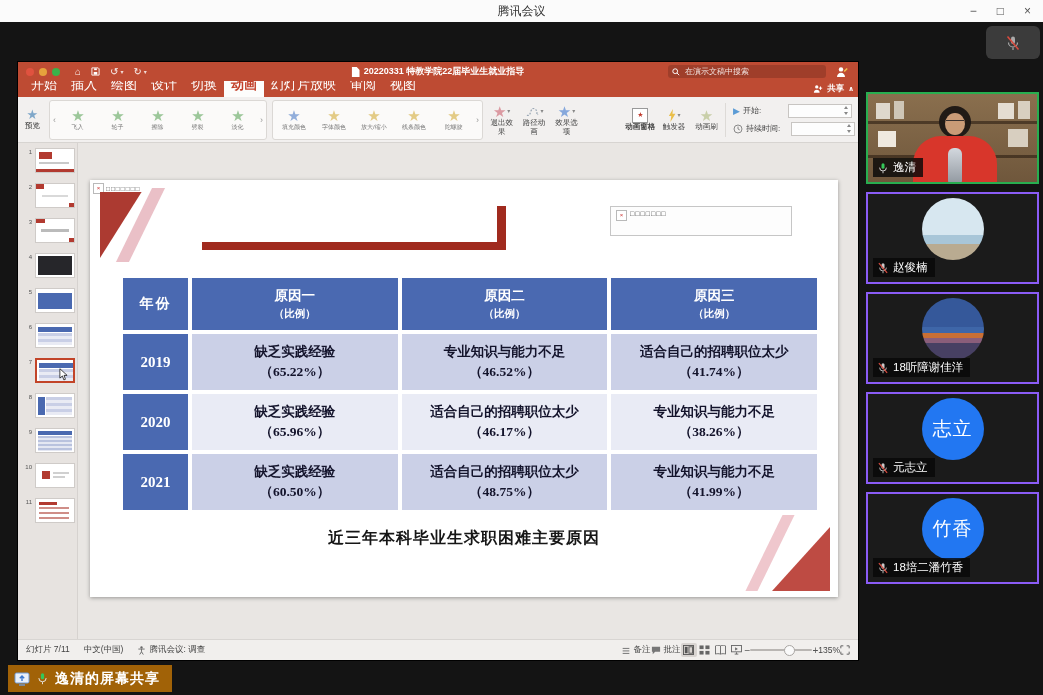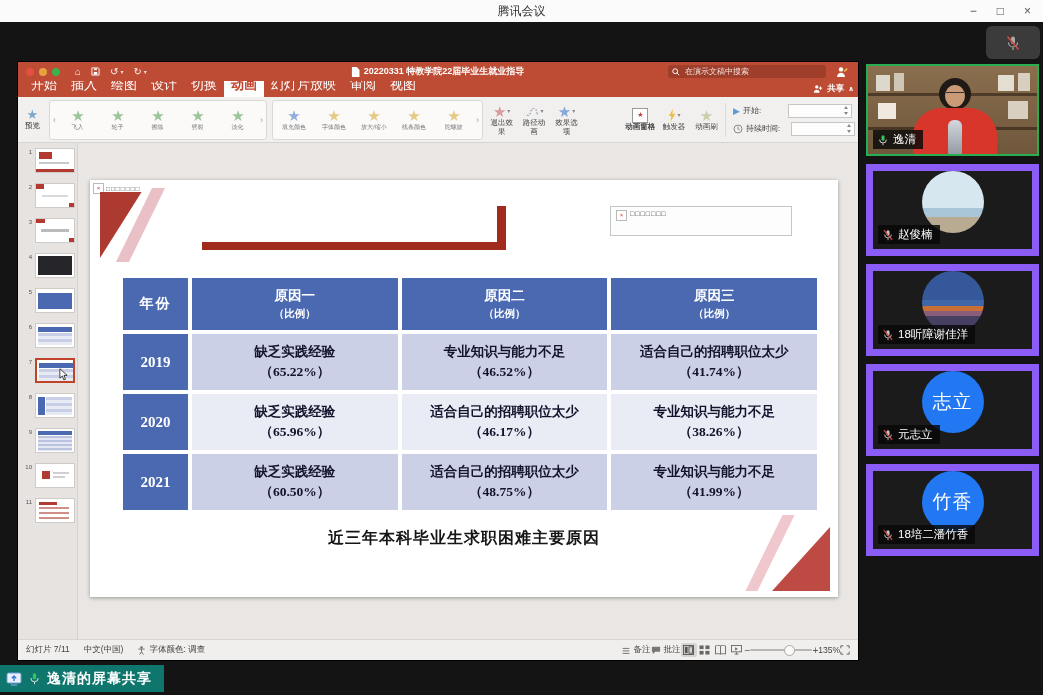--- a/index.html
+++ b/index.html
@@ -144,29 +144,29 @@
            padding:0 8px;gap:14px;font-size:8.5px;color:#444;flex:0 0 auto;}
   .ps-right{margin-left:auto;display:flex;align-items:center;}
   .viewbtn{width:16px;height:14px;display:flex;align-items:center;justify-content:center;border-radius:2px;}
   .viewbtn.on{background:#D8D4D1;}
   .ztrack{width:62px;height:2px;background:#B9B6B3;position:relative;border-radius:1px;}
   .zknob{position:absolute;left:34px;top:-4px;width:9px;height:9px;border-radius:50%;background:#FAFAFA;
          border:1px solid #A9A6A3;}
   .zpm{font-size:10px;color:#555;}
 
   
-  .banner{position:absolute;left:0;top:643px;height:27px;background:#0f766e;display:flex;
+  .banner{position:absolute;left:8px;top:643px;height:27px;background:#a16207;display:flex;
           align-items:center;gap:6px;padding:0 12px 0 6px;z-index:4;}
   .banner .btxt{color:#fff;font-size:14px;font-weight:bold;letter-spacing:1px;}
 
   
   .sidebar{position:absolute;left:866px;top:42px;width:173px;}
-  .tile{height:92px;margin-bottom:8px;background:#1B1B1B;border:7px solid #8b5cf6;position:relative;
+  .tile{height:92px;margin-bottom:8px;background:#1B1B1B;border:2px solid #8b5cf6;position:relative;
         overflow:hidden;box-sizing:border-box;}
-  .tile.speaking{border:2px solid #28AE50;}
+  .tile.speaking{border:2px solid #28AE50;margin-top:28px;}
   .chip{position:absolute;left:5px;bottom:5px;display:flex;align-items:center;gap:4px;
         background:rgba(8,8,8,.82);padding:2px 7px 2px 4px;z-index:3;}
   .chip span{color:#fff;font-size:11.5px;white-space:nowrap;}
   .scene{position:absolute;inset:0;background-repeat:no-repeat;
      background-image:
        linear-gradient(rgba(35,22,12,.55) 0 0),linear-gradient(rgba(35,22,12,.55) 0 0),
        linear-gradient(#DED8CC 0 0),linear-gradient(#CFC6B6 0 0),linear-gradient(#E4DDD2 0 0),
        linear-gradient(#D8CFC0 0 0),linear-gradient(#EFE9DF 0 0),linear-gradient(#D8CFC0 0 0),
        linear-gradient(180deg,#8A6F4E,#6E563B);
      background-position:0 27px,0 61px,8px 9px,26px 7px,130px 9px,150px 7px,10px 37px,140px 35px,0 0;
@@ -532,21 +532,21 @@
     </div>
 
     <div class="pstatus">
       <span>幻灯片 7/11</span>
       <span>中文(中国)</span>
       <span style="display:flex;align-items:center;gap:3px;">
         <svg width="9" height="9" viewBox="0 0 10 10">
             <circle cx="5" cy="1.6" r="1.3" fill="#666"></circle>
             <path d="M1.5 3.4h7M5 3.4v3M5 6.4L3 9.5M5 6.4l2 3.1" stroke="#666" fill="none" stroke-width="1"></path>
           </svg>
-        <span>字体颜色: 调查</span>
+        <span>腾讯会议: 调查</span>
       </span>
       <div class="ps-right">
         <span style="display:flex;align-items:center;gap:3px;">
           <svg width="10" height="9" viewBox="0 0 12 10">
               <path d="M2 8.5h8M2 5.5h8M2 2.5h8" stroke="#777" stroke-width="1.2"></path>
             </svg>
           <span>备注</span>
         </span>
         <span style="display:flex;align-items:center;gap:3px;">
           <svg width="10" height="9" viewBox="0 0 12 11">

